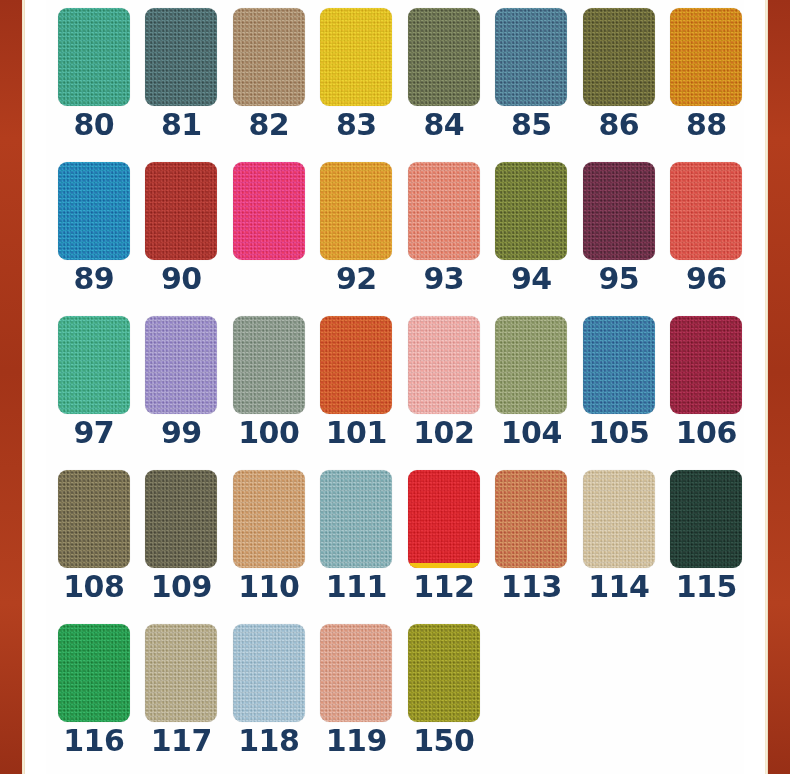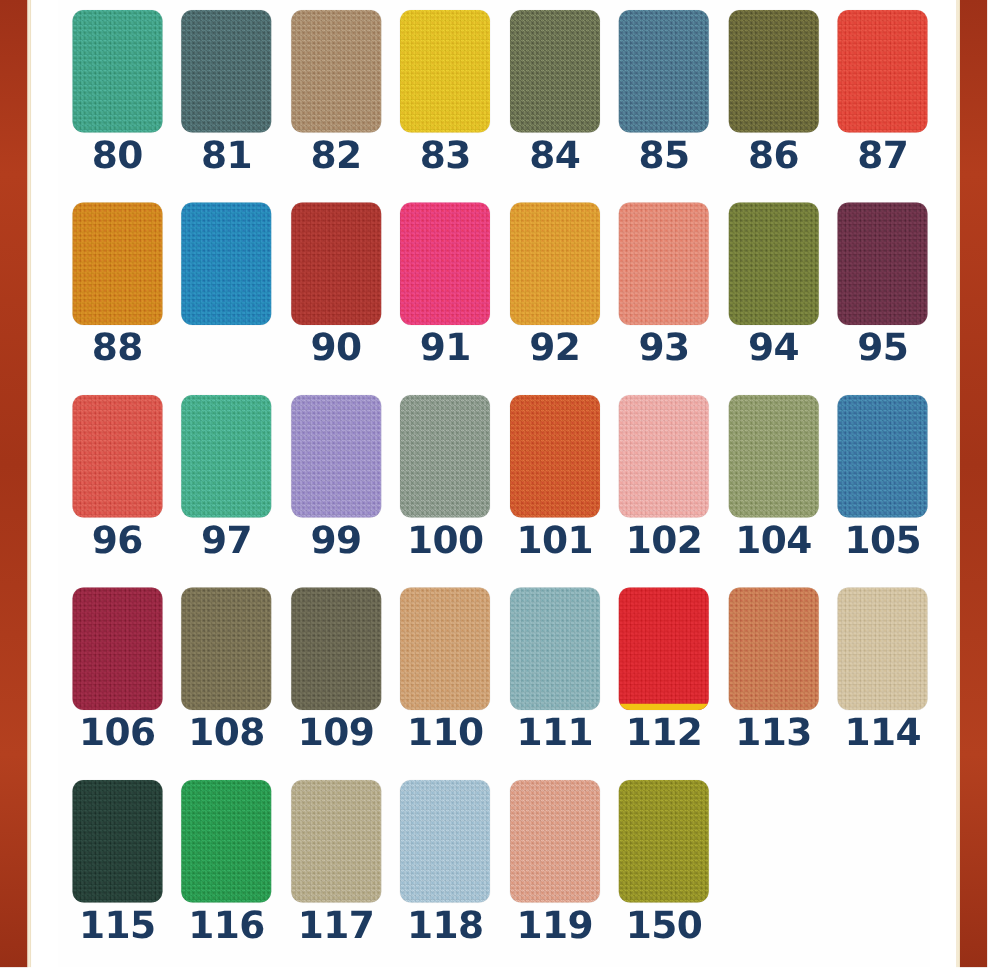--- a/index.html
+++ b/index.html
@@ -189,37 +189,33 @@
       </div>
       <div class="swatch-cell">
         <div class="swatch-chip" style="background-color: rgb(77, 126, 150);"></div>
         <div class="swatch-label">85</div>
       </div>
       <div class="swatch-cell">
         <div class="swatch-chip" style="background-color: rgb(110, 108, 54);"></div>
         <div class="swatch-label">86</div>
       </div>
       <div class="swatch-cell">
-        <div class="swatch-chip" style="background-color: rgb(231, 69, 54);"></div>
-        <div class="swatch-label">87</div>
-      </div>
-      <div class="swatch-cell">
         <div class="swatch-chip" style="background-color: rgb(214, 138, 22);"></div>
         <div class="swatch-label">88</div>
       </div>
       <div class="swatch-cell">
         <div class="swatch-chip" style="background-color: rgb(31, 140, 190);"></div>
+        <div class="swatch-label">89</div>
       </div>
       <div class="swatch-cell">
         <div class="swatch-chip" style="background-color: rgb(176, 49, 42);"></div>
         <div class="swatch-label">90</div>
       </div>
       <div class="swatch-cell">
         <div class="swatch-chip" style="background-color: rgb(238, 58, 126);"></div>
-        <div class="swatch-label">91</div>
       </div>
       <div class="swatch-cell">
         <div class="swatch-chip" style="background-color: rgb(226, 161, 44);"></div>
         <div class="swatch-label">92</div>
       </div>
       <div class="swatch-cell">
         <div class="swatch-chip" style="background-color: rgb(233, 144, 124);"></div>
         <div class="swatch-label">93</div>
       </div>
       <div class="swatch-cell">

